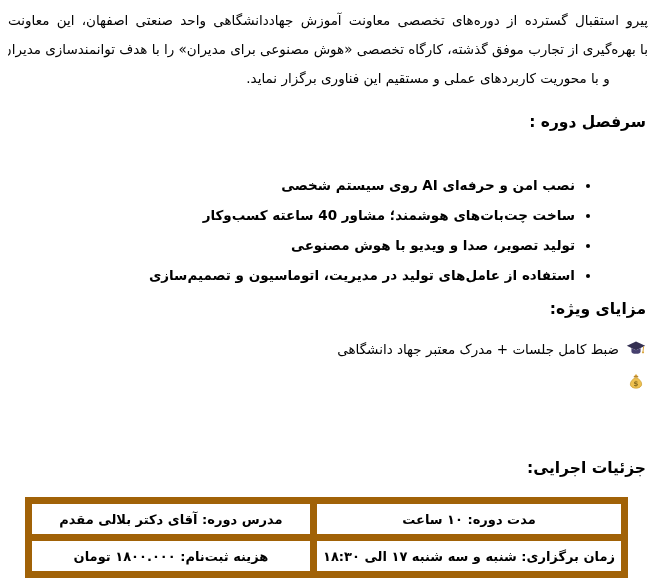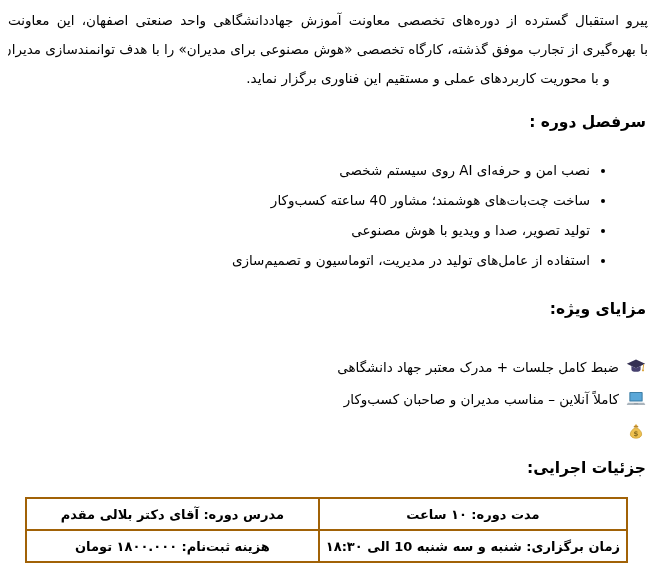--- a/index.html
+++ b/index.html
@@ -29,42 +29,43 @@
     position:absolute;right:10px;
     font-weight:bold;font-size:15.5px;line-height:20px;
     white-space:nowrap;
   }
   #syllabus-heading{top:112px;margin-left:44px;}
   #benefits-heading{top:299px;}
   #details-heading{top:458px;}
   
   .syllabus-list{
     position:absolute;top:155px;right:48px;left:8px;
-    margin:0;padding:0 18px 0 0;
+    margin:15px;padding:0 18px 0 0;
     list-style:disc;
+    font-weight:bold;
   }
   .syllabus-list li{
     height:30px;line-height:30px;font-size:13.5px;white-space:nowrap;
   }
   
-  .benefits{position:absolute;top:351px;right:10px;left:8px;}
+  .benefits{position:absolute;top:333px;right:10px;left:8px;}
   .benefit{
     display:flex;align-items:center;gap:7px;
     height:32px;font-size:13.5px;white-space:nowrap;
   }
   .benefit .icon{flex:0 0 20px;width:20px;height:20px;display:inline-block;}
   
   .details-table{
     position:absolute;top:497px;left:25px;
     width:603px;
     border-collapse:collapse;
     direction:rtl;
   }
   .details-table td{
-    border:2px solid #a16207;
+    border:7px solid #a16207;
     height:30px;
     text-align:center;vertical-align:middle;
     font-size:13px;font-weight:bold;
     padding:0 6px;white-space:nowrap;
   }
   .details-table td.col-right{width:287px;}
   .details-table td.col-left{width:316px;}
 </style>
 </head>
 <body>
@@ -93,31 +94,20 @@
         <svg viewBox="0 0 24 24" width="20" height="20" aria-hidden="true">
           <polygon points="12,3 23,8.2 12,13.4 1,8.2" fill="#343052"></polygon>
           <path d="M6.5,10.8 V15 a5.5,2.8 0 0 0 11,0 V10.8 L12,13.4 Z" fill="#46406e"></path>
           <line x1="21.2" y1="8.8" x2="20.4" y2="15" stroke="#d9a43a" stroke-width="1.2"></line>
           <circle cx="20.4" cy="16" r="1.3" fill="#d9a43a"></circle>
         </svg>
       </span>
       <span>ضبط کامل جلسات + مدرک معتبر جهاد دانشگاهی</span>
     </div>
 
-    <div class="benefit">
-      <span class="icon">
-        <svg viewBox="0 0 24 24" width="20" height="20" aria-hidden="true">
-          <rect x="4" y="3.5" width="16" height="11.5" rx="1" fill="#3d7ea6"></rect>
-          <rect x="5.3" y="4.8" width="13.4" height="8.9" fill="#5aa7d8"></rect>
-          <path d="M2.2,16.6 h19.6 l1.4,2.6 h-22.4 z" fill="#aab4bc"></path>
-          <rect x="9.5" y="17.2" width="5" height="1" fill="#8b969e"></rect>
-        </svg>
-      </span>
-      <span>کاملاً آنلاین – مناسب مدیران و صاحبان کسب‌وکار</span>
-    </div>
 
     <div class="benefit">
       <span class="icon">
         <svg viewBox="0 0 24 24" width="20" height="20" aria-hidden="true">
           <path d="M9.5,6.5 L12,3.5 L14.5,6.5 Z" fill="#d9a43a"></path>
           <rect x="9.2" y="6" width="5.6" height="1.8" rx="0.8" fill="#b9872e"></rect>
           <path d="M12,7.8 C7.8,9.6 5.2,12.6 5.2,15.8 C5.2,18.8 8.2,20.6 12,20.6 C15.8,20.6 18.8,18.8 18.8,15.8 C18.8,12.6 16.2,9.6 12,7.8 Z" fill="#eec04f" stroke="#c79a2f" stroke-width="0.8"></path>
           <text x="12" y="17.6" font-size="8.5" font-weight="bold" text-anchor="middle" fill="#8a6d1f" font-family="DejaVu Sans, sans-serif">$</text>
         </svg>
       </span>
@@ -126,19 +116,19 @@
   </div>
 
   <div class="heading" id="details-heading">جزئیات اجرایی:</div>
   <table class="details-table">
     <tbody>
       <tr>
         <td class="col-right">مدت دوره: ۱۰ ساعت</td>
         <td class="col-left">مدرس دوره: آقای دکتر بلالی مقدم</td>
       </tr>
       <tr>
-        <td class="col-right">زمان برگزاری: شنبه و سه شنبه 10 الی ۱۸:۳۰</td>
+        <td class="col-right">زمان برگزاری: شنبه و سه شنبه ۱۷ الی ۱۸:۳۰</td>
         <td class="col-left">هزینه ثبت‌نام: ۱۸۰۰.۰۰۰ تومان</td>
       </tr>
     </tbody>
   </table>
 
 </div>
 
 </body></html>

